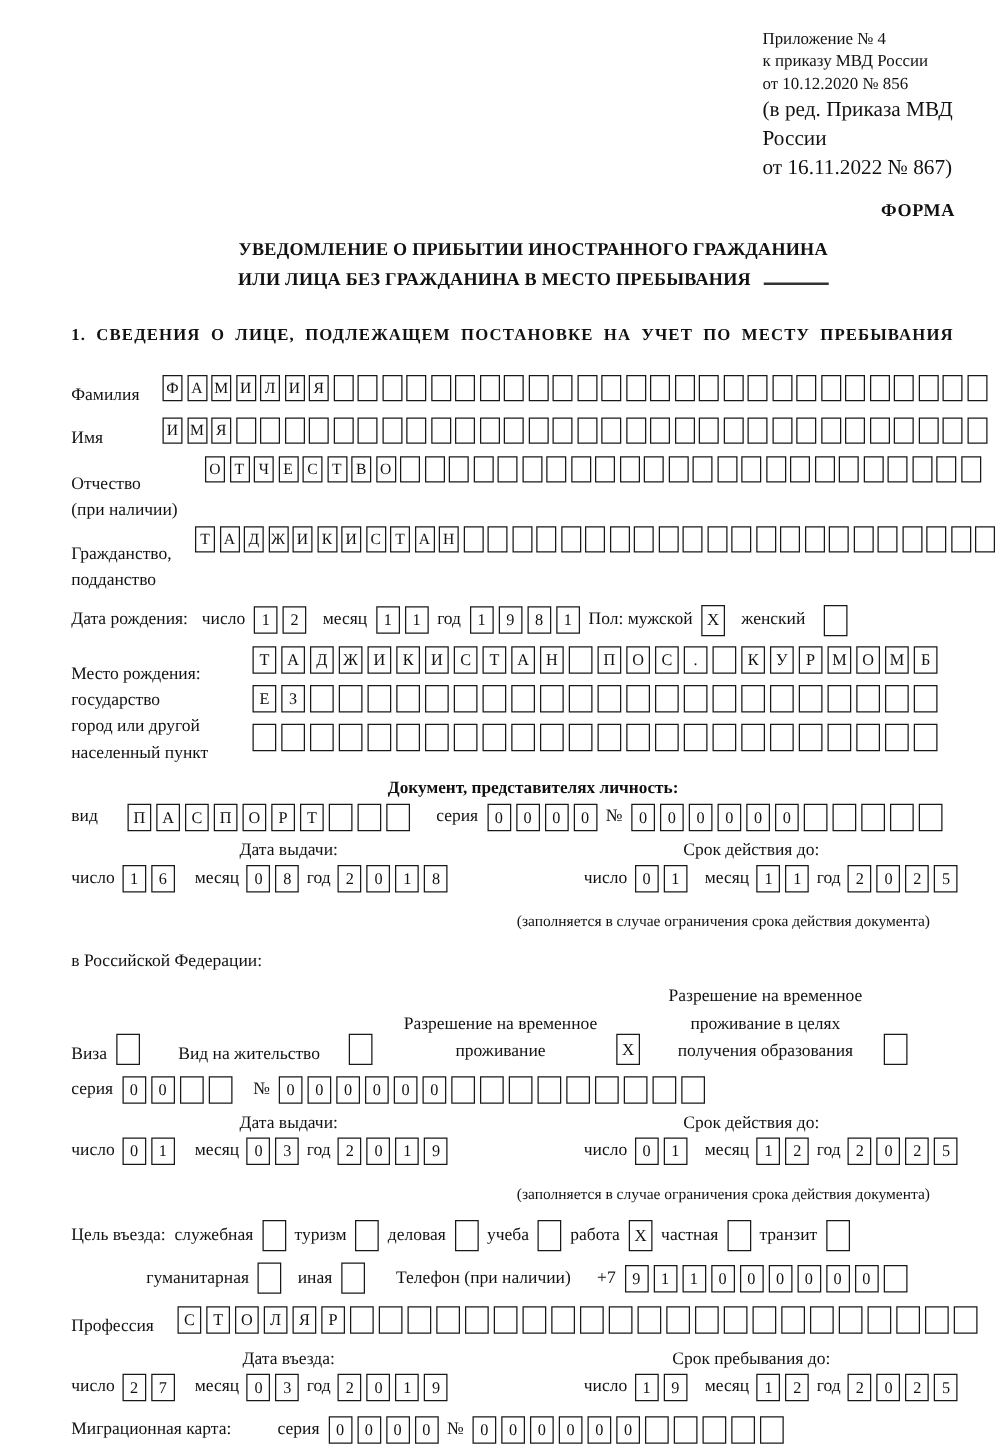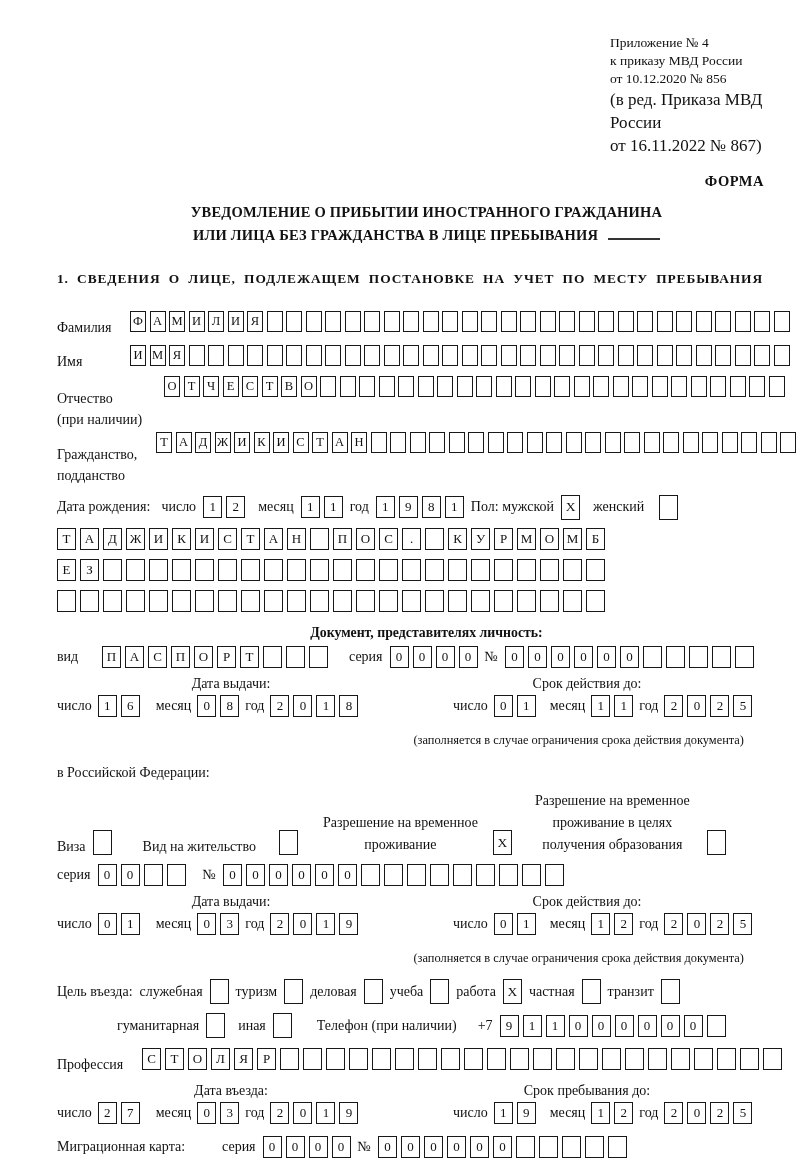--- a/index.html
+++ b/index.html
@@ -1,36 +1,36 @@
 <!DOCTYPE html>
 <html><head>
 <meta charset="utf-8">
 <style>
   html,body{margin:0;padding:0;background:#fff;}
   body{width:800px;height:1163px;overflow:hidden;color:#111;
        font-family:"Liberation Serif","DejaVu Serif",serif;font-size:14px;}
-  .page{box-sizing:border-box;width:800px;height:1163px;padding:34px 4px 0 57px;}
+  .page{box-sizing:border-box;width:800px;height:1163px;padding:22px 4px 0 57px;}
   .appendix{margin-left:auto;width:186px;line-height:1.35;font-size:13.5px;}
   .appendix .small{font-size:17px;}
   .forma{text-align:right;padding-right:32px;margin-top:16px;font-weight:bold;font-size:14.5px;letter-spacing:.5px;}
   .title{text-align:center;font-weight:bold;font-size:14.5px;margin-top:12px;line-height:1.5;letter-spacing:.2px;}
   .blank{display:inline-block;width:52px;border-bottom:2.2px solid #333;height:14px;margin-left:10px;}
   .secheading{margin-top:24px;font-weight:bold;font-size:13.4px;letter-spacing:.9px;word-spacing:4px;white-space:nowrap;}
   .frow{display:flex;align-items:center;gap:7px;}
   .cells{display:inline-flex;gap:3.5px;align-items:center;flex:none;}
   .cells.wide{gap:4px;}
   .cell{flex:none;box-sizing:border-box;width:16px;height:21px;border:1.7px solid #181818;
         display:inline-flex;align-items:center;justify-content:center;font-size:12.5px;background:#fff;}
   .cells.wide .cell{width:19px;height:22px;font-size:13px;}
   .chk{flex:none;box-sizing:border-box;width:19px;height:25px;border:1.7px solid #181818;
        display:inline-flex;align-items:center;justify-content:center;font-size:13.5px;background:#fff;}
   .label{flex:none;margin-top:12px;}
   .sublabel{line-height:1.5;}
   .dochead{text-align:center;font-weight:bold;margin-top:9px;font-size:13.8px;}
-  .datepair{display:flex;margin-top:8px;}
+  .datepair{display:flex;margin-top:8px;gap:14px;}
   .dcol{width:348px;}
   .dcol.right{margin-left:8px;}
   .dphead{text-align:center;margin-bottom:3px;}
   .dline{display:flex;align-items:center;gap:6px;}
   .vnote{text-align:right;padding-right:52px;font-size:12.4px;margin-top:16px;}
   .para{margin-top:14px;line-height:1.6;}
   .optcol{line-height:1.55;text-align:center;}
   .opt{display:inline-flex;align-items:center;gap:7px;}
   .repslabel{width:84px;line-height:1.55;flex:none;}
 </style>
@@ -44,21 +44,21 @@
     <div>к приказу МВД России</div>
     <div>от 10.12.2020 № 856</div>
     <div class="small">(в ред. Приказа МВД России</div>
     <div class="small">от 16.11.2022 № 867)</div>
   </div>
 
   <div class="forma">ФОРМА</div>
 
   <div class="title">
     <div>УВЕДОМЛЕНИЕ О ПРИБЫТИИ ИНОСТРАННОГО ГРАЖДАНИНА</div>
-    <div><span>ИЛИ ЛИЦА БЕЗ ГРАЖДАНСТВА В ЛИЦЕ ПРЕБЫВАНИЯ</span><span class="blank"></span></div>
+    <div><span>ИЛИ ЛИЦА БЕЗ ГРАЖДАНИНА В МЕСТО ПРЕБЫВАНИЯ</span><span class="blank"></span></div>
   </div>
 
   <div class="secheading">1. СВЕДЕНИЯ О ЛИЦЕ, ПОДЛЕЖАЩЕМ ПОСТАНОВКЕ НА УЧЕТ ПО МЕСТУ ПРЕБЫВАНИЯ</div>
 
   <div class="frow" style="margin-top:21px">
     <span class="label" style="width:66px">Фамилия</span>
     <span class="cells">
         <span class="cell">Ф</span>
         <span class="cell">А</span>
         <span class="cell">М</span>
@@ -238,20 +238,26 @@
         <span class="cell">8</span>
         <span class="cell">1</span>
       </span>
     <span>Пол: мужской</span>
     <span class="chk">X</span>
     <span style="margin-left:6px">женский</span>
     <span class="chk" style="margin-left:8px"></span>
   </div>
 
   <div class="frow" style="margin-top:8px;align-items:flex-start">
+    <span class="label sublabel" style="width:138px">
+      <div>Место рождения:</div>
+      <div>государство</div>
+      <div>город или другой</div>
+      <div>населенный пункт</div>
+    </span>
     <span>
       <div class="cells wide">
           <span class="cell">Т</span>
           <span class="cell">А</span>
           <span class="cell">Д</span>
           <span class="cell">Ж</span>
           <span class="cell">И</span>
           <span class="cell">К</span>
           <span class="cell">И</span>
           <span class="cell">С</span>

